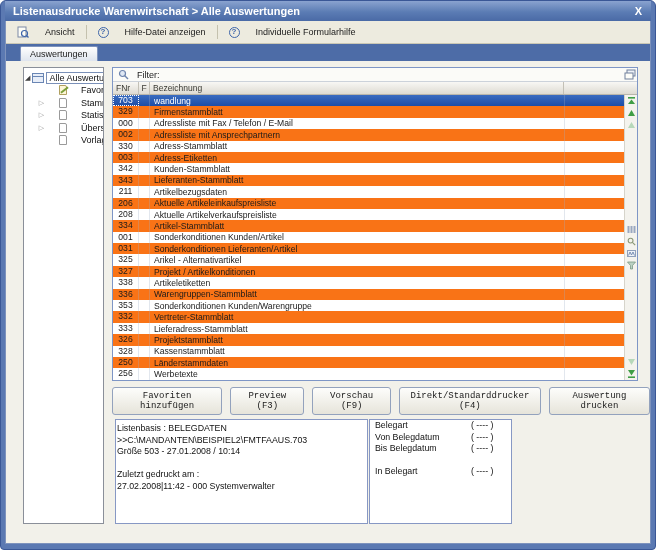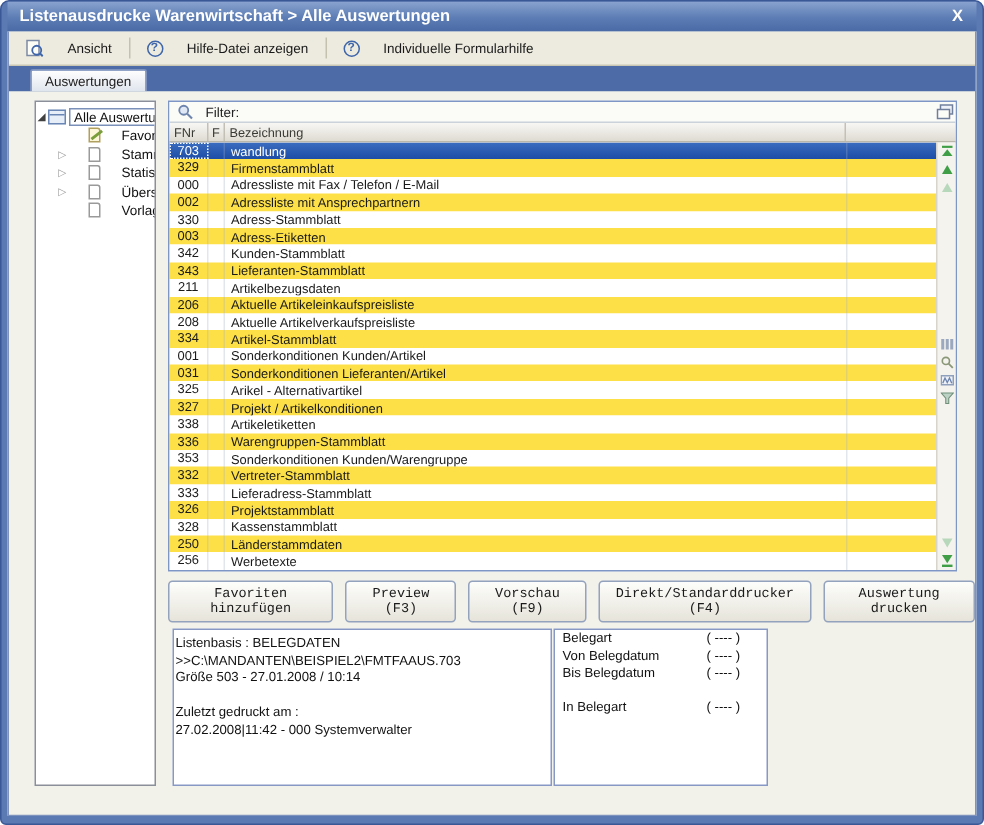--- a/index.html
+++ b/index.html
@@ -34,21 +34,21 @@
   .rooticon{width:12px;height:10px;background:#e8eef8;border:1px solid #6a86b4;position:relative;flex:none}
   .rooticon::after{content:"";position:absolute;left:0;top:2px;right:0;height:1px;background:#6a86b4}
   
   .tablepanel{position:absolute;left:106px;top:6px;width:526px;height:314px;background:#fff;border:1px solid #7e96c6}
   .filter-row{height:14px;background:#fbfbf8;border-bottom:1px solid #ccd2da;display:flex;align-items:center;font-size:9px;color:#222;padding-left:5px;gap:8px}
   .header-row{height:13px;display:flex;background:linear-gradient(#f8f7f4,#dedbd2);border-bottom:1px solid #b9b6ab;font-size:8.5px;color:#3a3a34;align-items:center}
   .h-cell{border-right:1px solid #c3c0b6;height:100%;display:flex;align-items:center;padding:0 3px}
   .h-nr{width:26px}.h-f{width:11px;justify-content:center}.h-bez{width:414px}.h-x{flex:1;border-right:none}
   .rowsarea{position:absolute;left:0;top:27px;right:13px;bottom:0;overflow:hidden}
   .trow{height:11.4px;display:flex;align-items:center;font-size:8.6px;color:#1a1a1a;background:#fff}
-  .trow.odd{background:#fde047}
+  .trow.odd{background:#f97316}
   .trow.selected{background:linear-gradient(#3a6cc0,#1d4da6);color:#fff}
   .c-nr{width:26px;text-align:center;flex:none;border-right:1px solid rgba(160,175,200,.30);height:100%;line-height:11.4px}
   .trow.selected .c-nr{outline:1px dotted #fff;outline-offset:-1px;border-right-color:transparent}
   .c-f{width:11px;flex:none;border-right:1px solid rgba(160,175,200,.30);height:100%}
   .c-bez{width:414px;flex:none;padding-left:4px;white-space:nowrap;overflow:hidden}
   .c-x{flex:1;height:100%;border-left:1px solid rgba(160,175,200,.30)}
   
   .strip{position:absolute;top:27px;right:0;bottom:0;width:13px;background:#f4f3ee;border-left:1px solid #d6d4cb;display:flex;flex-direction:column;align-items:center;padding:2px 0;gap:3px}
   .strip .sp1{flex:1.1}.strip .sp2{flex:1}
   .sicon{width:9px;height:9px;flex:none;display:flex;align-items:center;justify-content:center}

